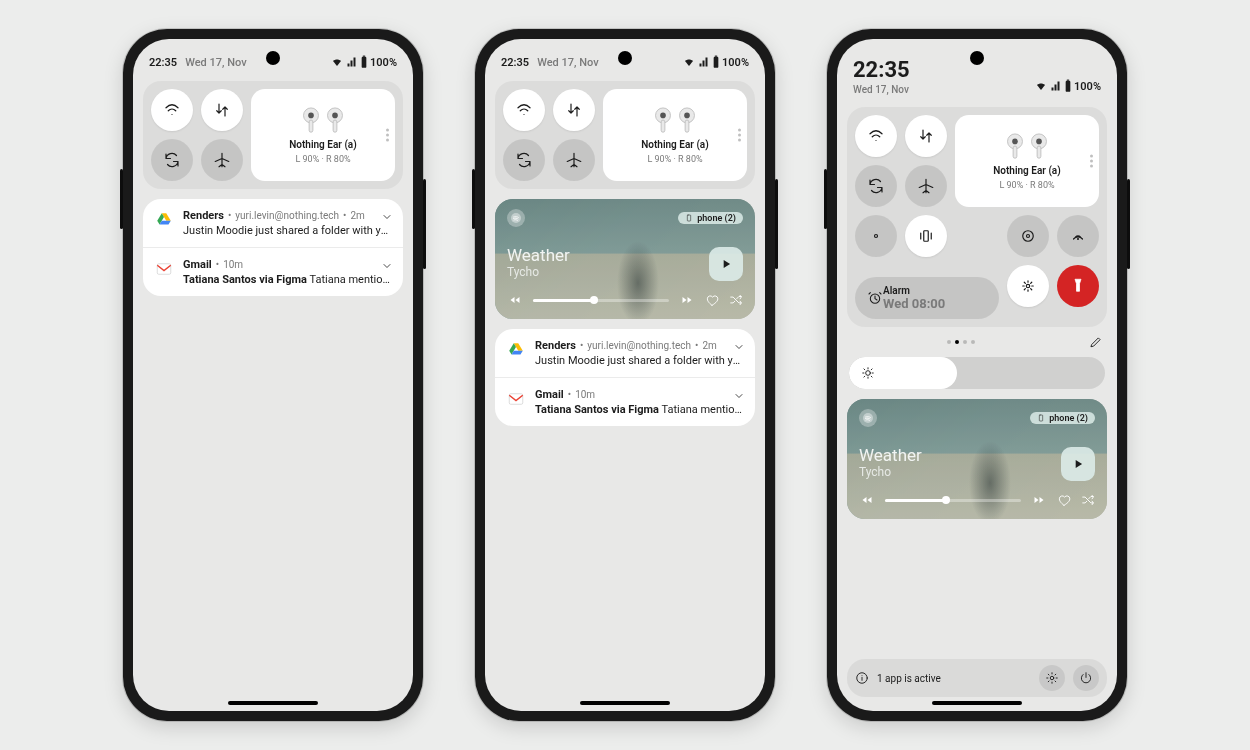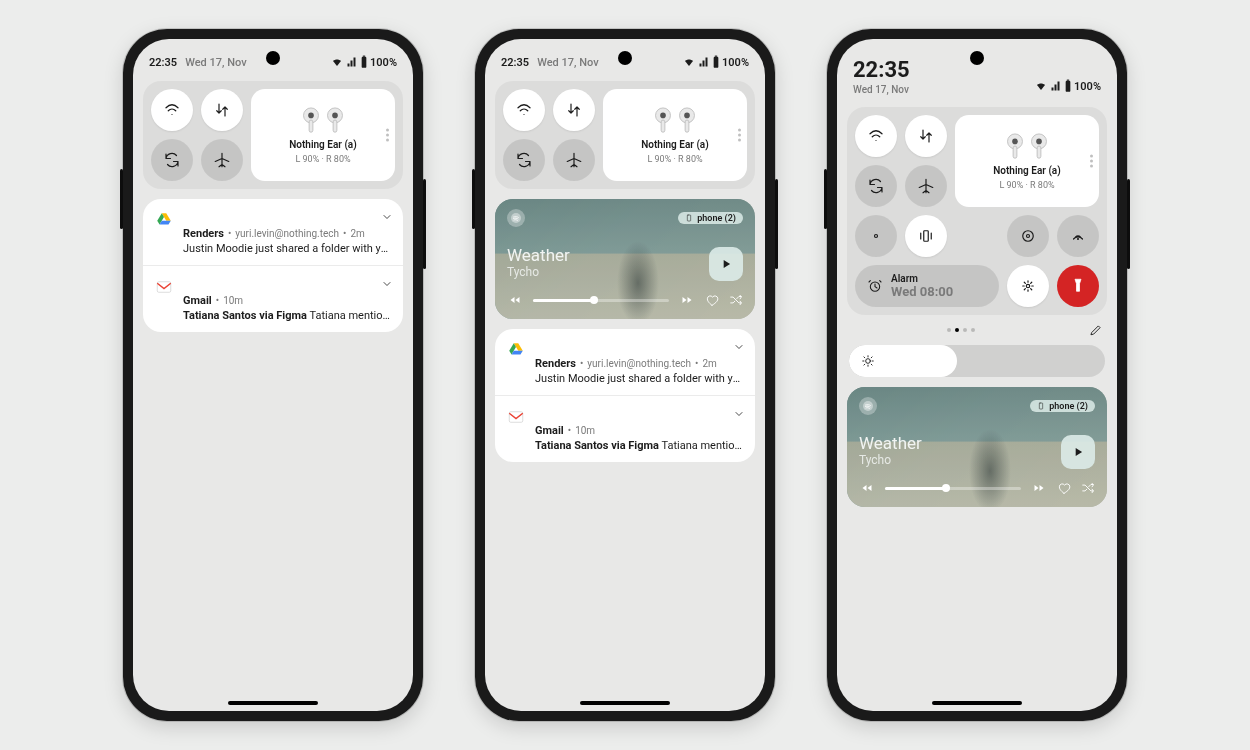--- a/index.html
+++ b/index.html
@@ -77,23 +77,23 @@
   .qs-btn{
     width:42px;height:42px;border-radius:50%;
     display:flex;align-items:center;justify-content:center;
     background:var(--qs-btn-off);
   }
   .qs-btn.on{background:var(--qs-btn-on);box-shadow:0 1px 2px rgba(0,0,0,0.08);}
   .qs-btn.red{background:var(--qs-btn-red);}
   .qs-btn.red svg *{stroke:#fff;fill:#fff;}
   .qs-btn svg{width:18px;height:18px;}
   .qs-wide{
-    display:flex;align-items:center;gap:8px;
+    display:flex;align-items:center;gap:0;
     background:var(--qs-btn-off);border-radius:22px;
-    padding:0 12px;height:42px;flex:1;font-size:10px;
+    padding:0 12px;height:42px;flex:1;font-size:10px;margin-top:12px;
   }
   .qs-wide .title{font-weight:600;}
   .qs-wide .sub{color:var(--text-sub);font-size:13px;font-weight:bold;}
 
   .earbud-card{
     flex:1;background:var(--card-bg);border-radius:14px;
     display:flex;flex-direction:column;align-items:center;justify-content:center;
     padding:8px 6px;gap:4px;position:relative;
   }
   .earbud-card .buds{display:flex;gap:0px;}
@@ -114,21 +114,21 @@
   .brightness .fill{position:absolute;left:0;top:0;bottom:0;width:42%;background:#fff;border-radius:16px;display:flex;align-items:center;padding-left:12px;}
   .brightness svg{width:14px;height:14px;}
 
   
   .notif-stack{margin:10px 10px 0 10px;background:var(--card-bg);border-radius:var(--card-radius);overflow:hidden;}
   .notif{
     padding:10px 12px;display:flex;gap:10px;align-items:flex-start;position:relative;
   }
   .notif + .notif{border-top:1px solid var(--divider);}
   .notif .appicon{width:18px;height:18px;flex-shrink:0;margin-top:2px;}
-  .notif .content{flex:1;min-width:0;margin-top:18px;}
+  .notif .content{flex:1;min-width:0;}
   .notif .line1{font-size:10px;color:var(--text-sub);display:flex;gap:4px;align-items:center;flex-wrap:wrap;}
   .notif .line1 .app{font-weight:700;color:var(--text);font-size:11px;}
   .notif .line2{font-size:11px;color:var(--text);margin-top:2px;white-space:nowrap;overflow:hidden;text-overflow:ellipsis;}
   .notif .line2 .strong{font-weight:700;}
   .notif .chev{position:absolute;right:10px;top:12px;}
 
   
   .media{
     margin:10px 10px 0 10px;border-radius:var(--card-radius);
     background:var(--media-bg);background-image:var(--media-overlay);
@@ -644,18 +644,36 @@
             </svg>
         <svg width="14" height="14" viewBox="0 0 24 24">
               <path class="icw" d="M12 21s-8-5-8-11a5 5 0 019-3 5 5 0 019 3c0 6-10 11-10 11z"></path>
             </svg>
         <svg width="14" height="14" viewBox="0 0 24 24">
               <path class="icw" d="M3 7h4l10 10h4M3 17h4l3-3m3-4l4-4h4M19 4l2 3-2 3M19 14l2 3-2 3"></path>
             </svg>
       </div>
     </div>
 
+    <div class="footer">
+      <svg width="14" height="14" viewBox="0 0 24 24">
+            <circle class="ic" cx="12" cy="12" r="9"></circle>
+            <path class="ic" d="M12 8h0M12 11v5"></path>
+          </svg>
+      <span class="grow">1 app is active</span>
+      <div class="ib">
+            <svg width="14" height="14" viewBox="0 0 24 24">
+              <circle class="ic" cx="12" cy="12" r="3"></circle>
+              <path class="ic" d="M12 3v2M12 19v2M3 12h2M19 12h2M5.5 5.5l1.4 1.4M18.5 5.5l-1.4 1.4M5.5 18.5l1.4-1.4M18.5 18.5l-1.4-1.4"></path>
+            </svg>
+          </div>
+      <div class="ib">
+            <svg width="14" height="14" viewBox="0 0 24 24">
+              <path class="ic" d="M12 3v8M7 6a8 8 0 1010 0"></path>
+            </svg>
+          </div>
+    </div>
 
     <div class="home-indicator"></div>
   </div>
 </div>
 
 </div>
 
 </body></html>

